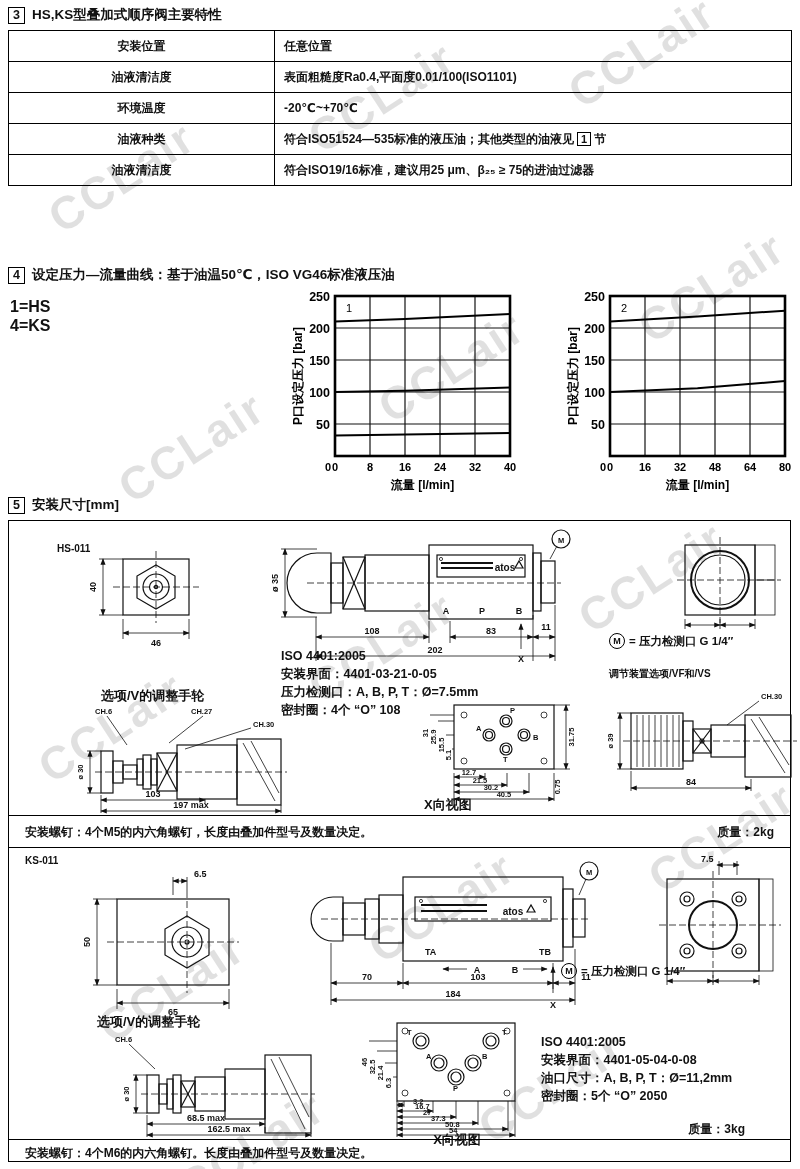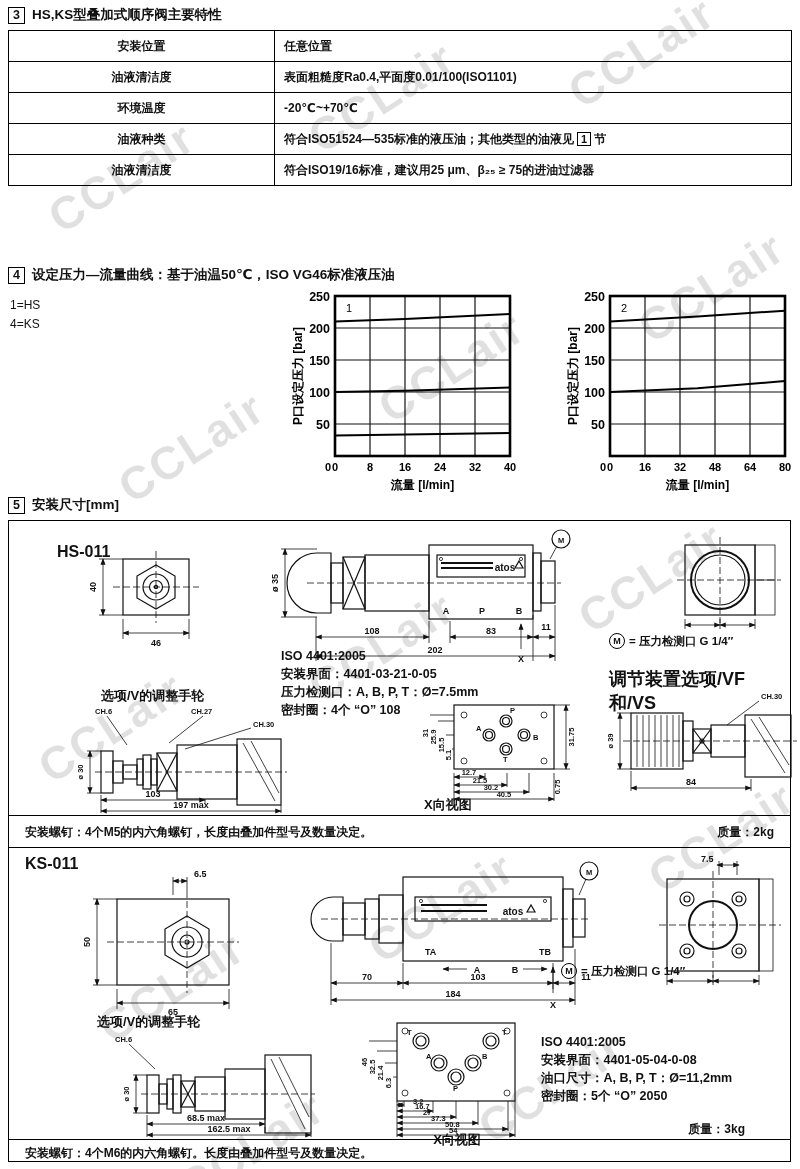--- a/index.html
+++ b/index.html
@@ -9,28 +9,28 @@
       color:rgba(0,0,0,0.12);transform:rotate(-33deg);white-space:nowrap;pointer-events:none;}
   .sec-head{position:absolute;display:flex;align-items:center;gap:7px;
             font-size:13.5px;font-weight:bold;}
   .sec-num{border:1.6px solid #000;padding:0 4px;line-height:15px;font-size:12.5px;}
   table.spec{position:absolute;left:8px;top:30px;width:784px;border-collapse:collapse;
              table-layout:fixed;}
   table.spec td{border:1.2px solid #000;height:30px;font-size:12px;font-weight:bold;
                 padding:0 9px;vertical-align:middle;}
   table.spec td.c1{width:247px;text-align:center;}
   .inline-box{border:1.4px solid #000;padding:0 3px;margin:0 3px;font-size:11px;}
-  .legend{position:absolute;font-size:12px;font-weight:normal;}
+  .legend{position:absolute;font-size:16px;font-weight:bold;}
   .chart{position:absolute;}
   .tickx{font-size:11px;font-weight:bold;fill:#000;}
   .ticky{font-size:12.5px;font-weight:bold;fill:#000;}
   .axlab{font-size:12px;font-weight:bold;fill:#000;}
   .panlab{font-size:11px;fill:#000;}
   #dimbox{position:absolute;left:8px;top:520px;width:781px;height:640px;border:1.6px solid #000;}
-  .model{font-size:16px;font-weight:bold;position:absolute;}
+  .model{font-size:10px;font-weight:bold;position:absolute;}
   .note{position:absolute;font-size:12px;font-weight:bold;}
   .isoblock{position:absolute;font-size:12.5px;font-weight:bold;line-height:1.45;}
   .divider{position:absolute;left:0;width:100%;border-top:1.5px solid #000;}
   .mnote{position:absolute;font-size:11.5px;font-weight:bold;display:flex;align-items:center;gap:4px;}
   .mcirc{display:inline-block;width:14px;height:14px;border:1.4px solid #000;border-radius:50%;
          font-size:9px;line-height:14px;text-align:center;font-weight:bold;}
   svg.draw{position:absolute;overflow:visible;}
   svg.draw line,svg.draw path,svg.draw rect,svg.draw circle,svg.draw polygon,svg.draw polyline{
       stroke:#111;fill:none;stroke-width:1.2;}
   svg.draw .thin{stroke-width:0.8;}
@@ -355,21 +355,21 @@
     <text class="small" transform="translate(57,62) rotate(-90)" text-anchor="middle">5.1</text>
     <text class="small" x="75" y="82" text-anchor="middle">12.7</text>
     <text class="small" x="86" y="90" text-anchor="middle">21.5</text>
     <text class="small" x="97" y="97" text-anchor="middle">30.2</text>
     <text class="small" x="110" y="104" text-anchor="middle">40.5</text>
     <text class="small" transform="translate(180,44) rotate(-90)" text-anchor="middle">31.75</text>
     <text class="small" transform="translate(166,94) rotate(-90)" text-anchor="middle">0.75</text>
     <text class="biglab" x="30" y="116">X向视图</text>
   </svg>
 
-  <div class="note" style="left:600px;top:146px;font-size:18px">调节装置选项/VF和/VS</div>
+  <div class="note" style="left:600px;top:146px;font-size:10px">调节装置选项/VF和/VS</div>
   <svg class="draw" style="left:592px;top:164px" width="200" height="122">
     <g>
       <line class="thin" x1="158" y1="16" x2="126" y2="40"></line>
       <rect x="30" y="28" width="52" height="56"></rect>
       <line class="thin" x1="36" y1="30" x2="36" y2="82"></line>
         <line class="thin" x1="42" y1="30" x2="42" y2="82"></line>
       <line class="thin" x1="48" y1="30" x2="48" y2="82"></line>
         <line class="thin" x1="54" y1="30" x2="54" y2="82"></line>
       <line class="thin" x1="60" y1="30" x2="60" y2="82"></line>
         <line class="thin" x1="66" y1="30" x2="66" y2="82"></line>

